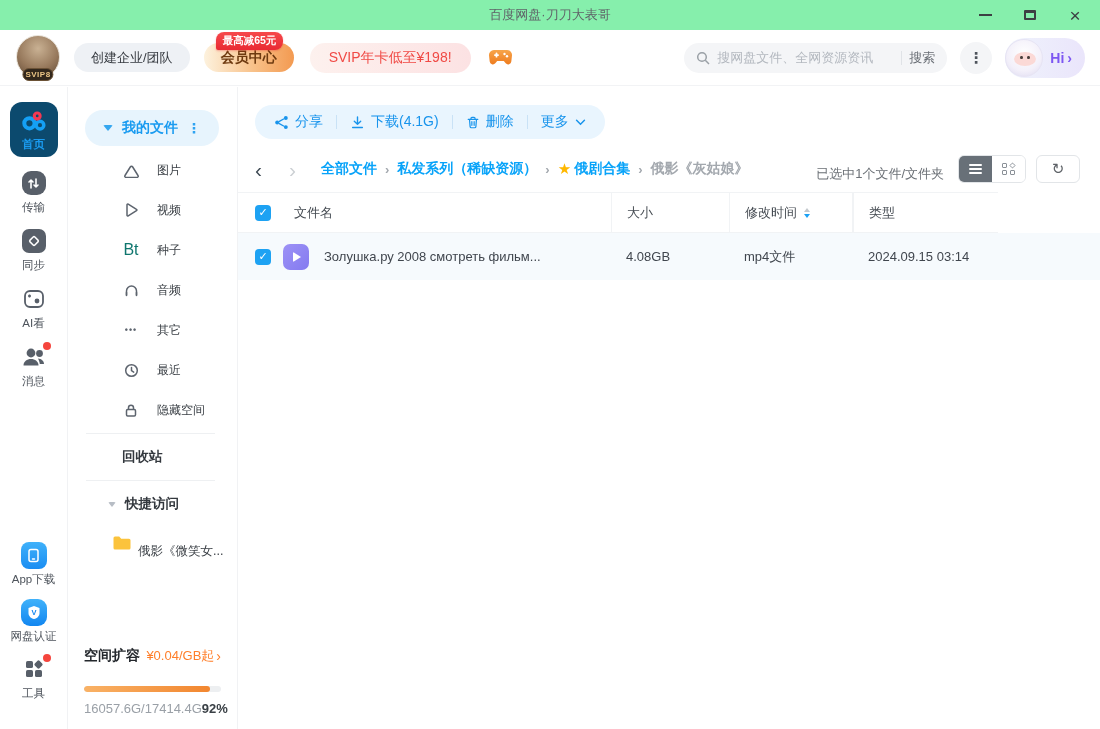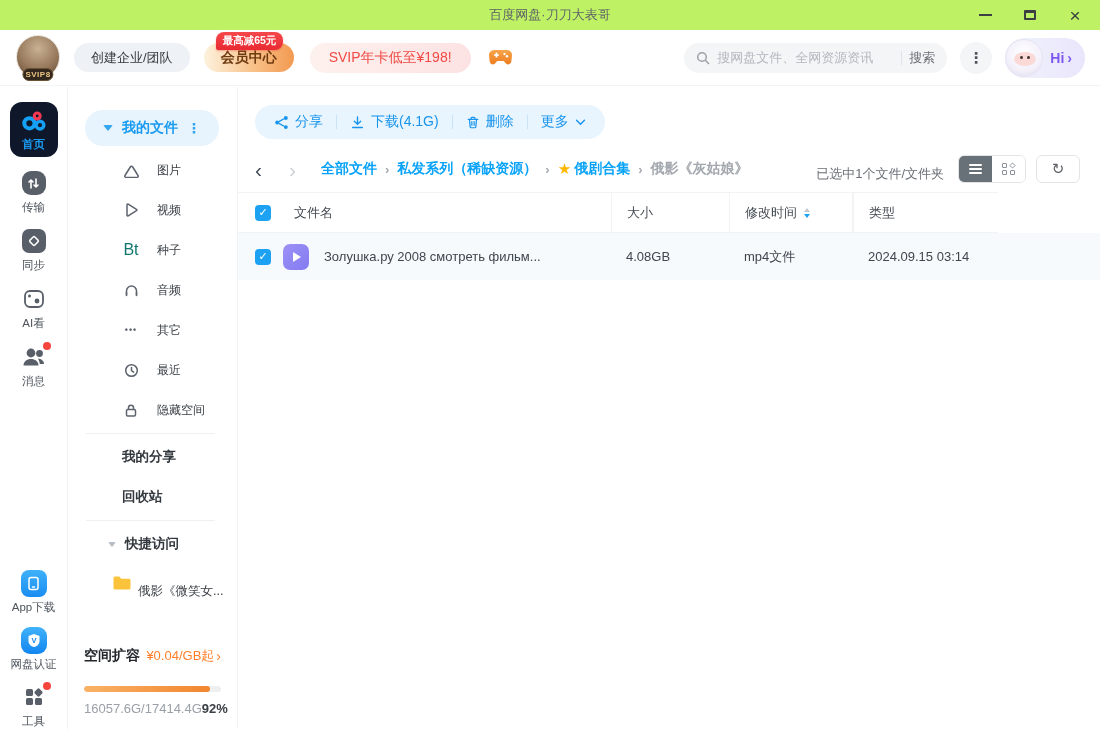--- a/index.html
+++ b/index.html
@@ -1,20 +1,20 @@
 <!DOCTYPE html>
 <html><head>
 <meta charset="utf-8">
 <style>
   * { margin:0; padding:0; box-sizing:border-box; }
   html,body { width:1100px; height:729px; overflow:hidden; }
   body { font-family:"Liberation Sans","DejaVu Sans",sans-serif; background:#fff; position:relative; color:#333; }
 
   
-  .titlebar { position:absolute; top:0; left:0; right:0; height:30px; background:#bef264; display:flex; align-items:center; }
+  .titlebar { position:absolute; top:0; left:0; right:0; height:30px; background:#86efac; display:flex; align-items:center; }
   .titlebar-title { position:absolute; left:0; right:0; text-align:center; font-size:13px; color:#5f6368; }
   .win-controls { margin-left:auto; display:flex; align-items:center; gap:27px; padding-right:16px; z-index:2; }
   .win-btn { width:18px; height:18px; display:flex; align-items:center; justify-content:center; cursor:pointer; }
   .min-glyph { width:13px; height:2px; background:#3c4043; }
   .max-glyph { width:12px; height:10px; border:2px solid #3c4043; border-top-width:3px; border-radius:1px; }
   .close-glyph { font-size:19px; color:#3c4043; line-height:1; }
 
   
   .header { position:absolute; top:30px; left:0; right:0; height:56px; background:#fff; border-bottom:1px solid #f2f3f5; display:flex; align-items:center; }
   .logo-wrap { position:relative; margin-left:14px; width:48px; height:48px; flex:none; }
@@ -37,28 +37,28 @@
   .assist-avatar { width:38px; height:38px; border-radius:50%; background:radial-gradient(circle at 50% 38%,#ffffff 0%,#f3f0fa 60%,#dcd8ef 100%); border:1px solid #e7e4f4; position:relative; flex:none; }
   .assist-avatar .face { position:absolute; top:12px; left:8px; width:22px; height:14px; border-radius:50%; background:#fbd9d6; }
   .assist-avatar .eye { position:absolute; top:16px; width:2.5px; height:3.5px; border-radius:50%; background:#4a3f3c; }
   .assist-avatar .eye.l { left:14px; } .assist-avatar .eye.r { left:21px; }
   .assist-text { margin-left:7px; font-size:14px; font-weight:bold; color:#7d57f2; display:flex; align-items:center; gap:3px; }
 
   
   .rail { position:absolute; top:87px; left:0; width:68px; bottom:0; background:#fff; border-right:1px solid #f1f2f4; display:flex; flex-direction:column; align-items:center; }
   .rail-item { margin-top:13px; display:flex; flex-direction:column; align-items:center; gap:4px; cursor:pointer; }
   .rail-item .rlabel { font-size:11.5px; color:#4e545c; }
-  .rail-item.active { margin-top:15px; width:48px; height:55px; background:#0f172a; border-radius:12px; justify-content:center; gap:3px; }
+  .rail-item.active { margin-top:15px; width:48px; height:55px; background:#0c4a6e; border-radius:12px; justify-content:center; gap:3px; }
   .rail-item.active .rlabel { color:#1a9bf0; font-weight:bold; }
   .rail-ic { width:26px; height:26px; display:flex; align-items:center; justify-content:center; position:relative; }
   .rail-ic .box { width:24px; height:24px; border-radius:7px; background:#585f69; display:flex; align-items:center; justify-content:center; }
   .rail-ic .box.hex { border-radius:9px; }
   .red-dot { position:absolute; top:-2px; right:-4px; width:8px; height:8px; border-radius:50%; background:#f5453d; }
   .rail-spacer { flex:1; }
-  .rail-bottom { display:flex; flex-direction:column; align-items:center; }
+  .rail-bottom { display:flex; flex-direction:column; align-items:center; margin-bottom:28px; }
   .rail-bottom .rail-item { margin-top:12px; }
   .blue-app { width:27px; height:27px; border-radius:8px; background:linear-gradient(180deg,#3fb1fa,#1a8df2); display:flex; align-items:center; justify-content:center; }
 
   
   .sidebar { position:absolute; top:87px; left:68px; width:170px; bottom:0; background:#fff; border-right:1px solid #f1f2f4; }
   .myfiles-pill { margin:23px 18px 0 17px; height:36px; border-radius:18px; background:#e7f4fd; display:flex; align-items:center; justify-content:center; gap:9px; cursor:pointer; }
   .tri-dn { width:0; height:0; border-left:5px solid transparent; border-right:5px solid transparent; border-top:6px solid #35a7f0; border-radius:2px; }
   .tri-dn.gray { border-top-color:#b7bdc5; border-left-width:4.5px; border-right-width:4.5px; border-top-width:5.5px; }
   .myfiles-label { font-size:14px; font-weight:bold; color:#1a9bf0; }
   .pill-dots { font-size:14px; font-weight:bold; color:#2ea3f2; }
@@ -352,21 +352,20 @@
       <span class="cat-ic">
           <svg width="14" height="15" viewBox="0 0 14 15" fill="none" stroke="#5d646e" stroke-width="1.5" stroke-linejoin="round">
             <rect x="2.5" y="6.5" width="9" height="6.5" rx="1.2"></rect>
             <path d="M4.5 6.5V4.8a2.5 2.5 0 0 1 5 0v1.7"></path>
           </svg>
         </span>
       <span class="cat-label">隐藏空间</span>
     </div>
   </div>
   <div class="side-divider"></div>
-  <div class="side-link">我的分享</div>
   <div class="side-link">回收站</div>
   <div class="side-divider"></div>
   <div class="quick-hdr">
     <div class="tri-dn gray"></div>
     <div class="qlabel">快捷访问</div>
   </div>
   <div class="quick-item">
     <span>
         <svg width="20" height="16" viewBox="0 0 20 16">
           <path d="M1.5 3A1.5 1.5 0 0 1 3 1.5h4.2l2 2.2H17A1.5 1.5 0 0 1 18.5 5.2v7.8A1.5 1.5 0 0 1 17 14.5H3A1.5 1.5 0 0 1 1.5 13z" fill="#fbc33c"></path>

